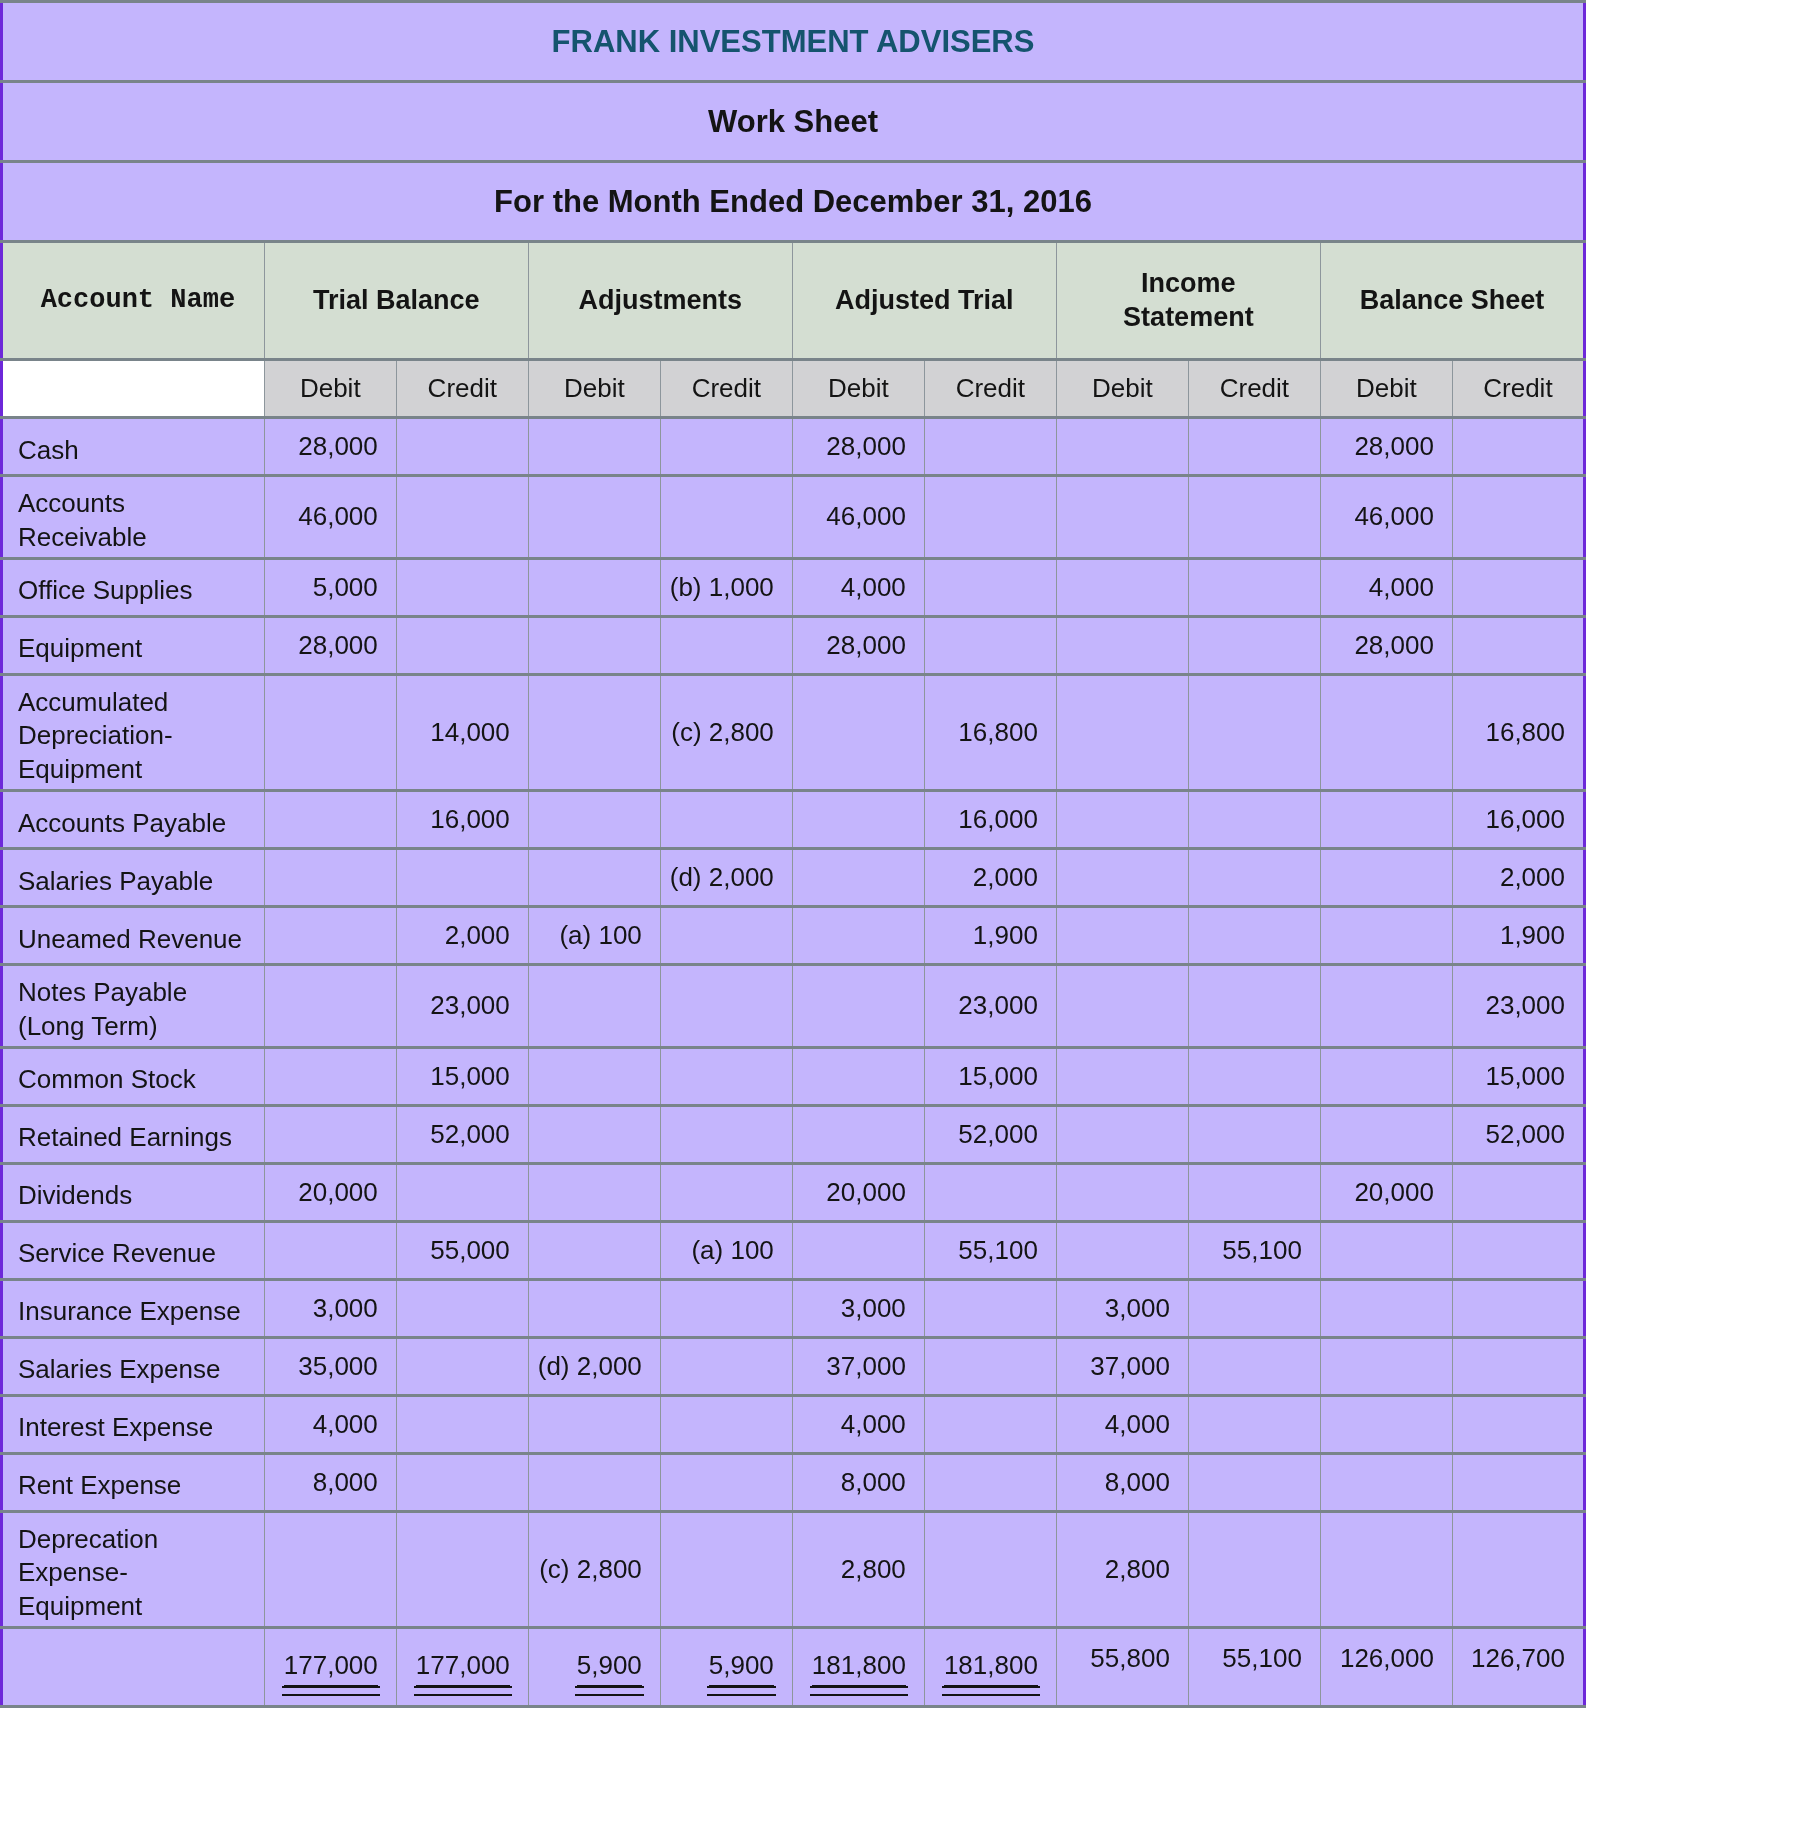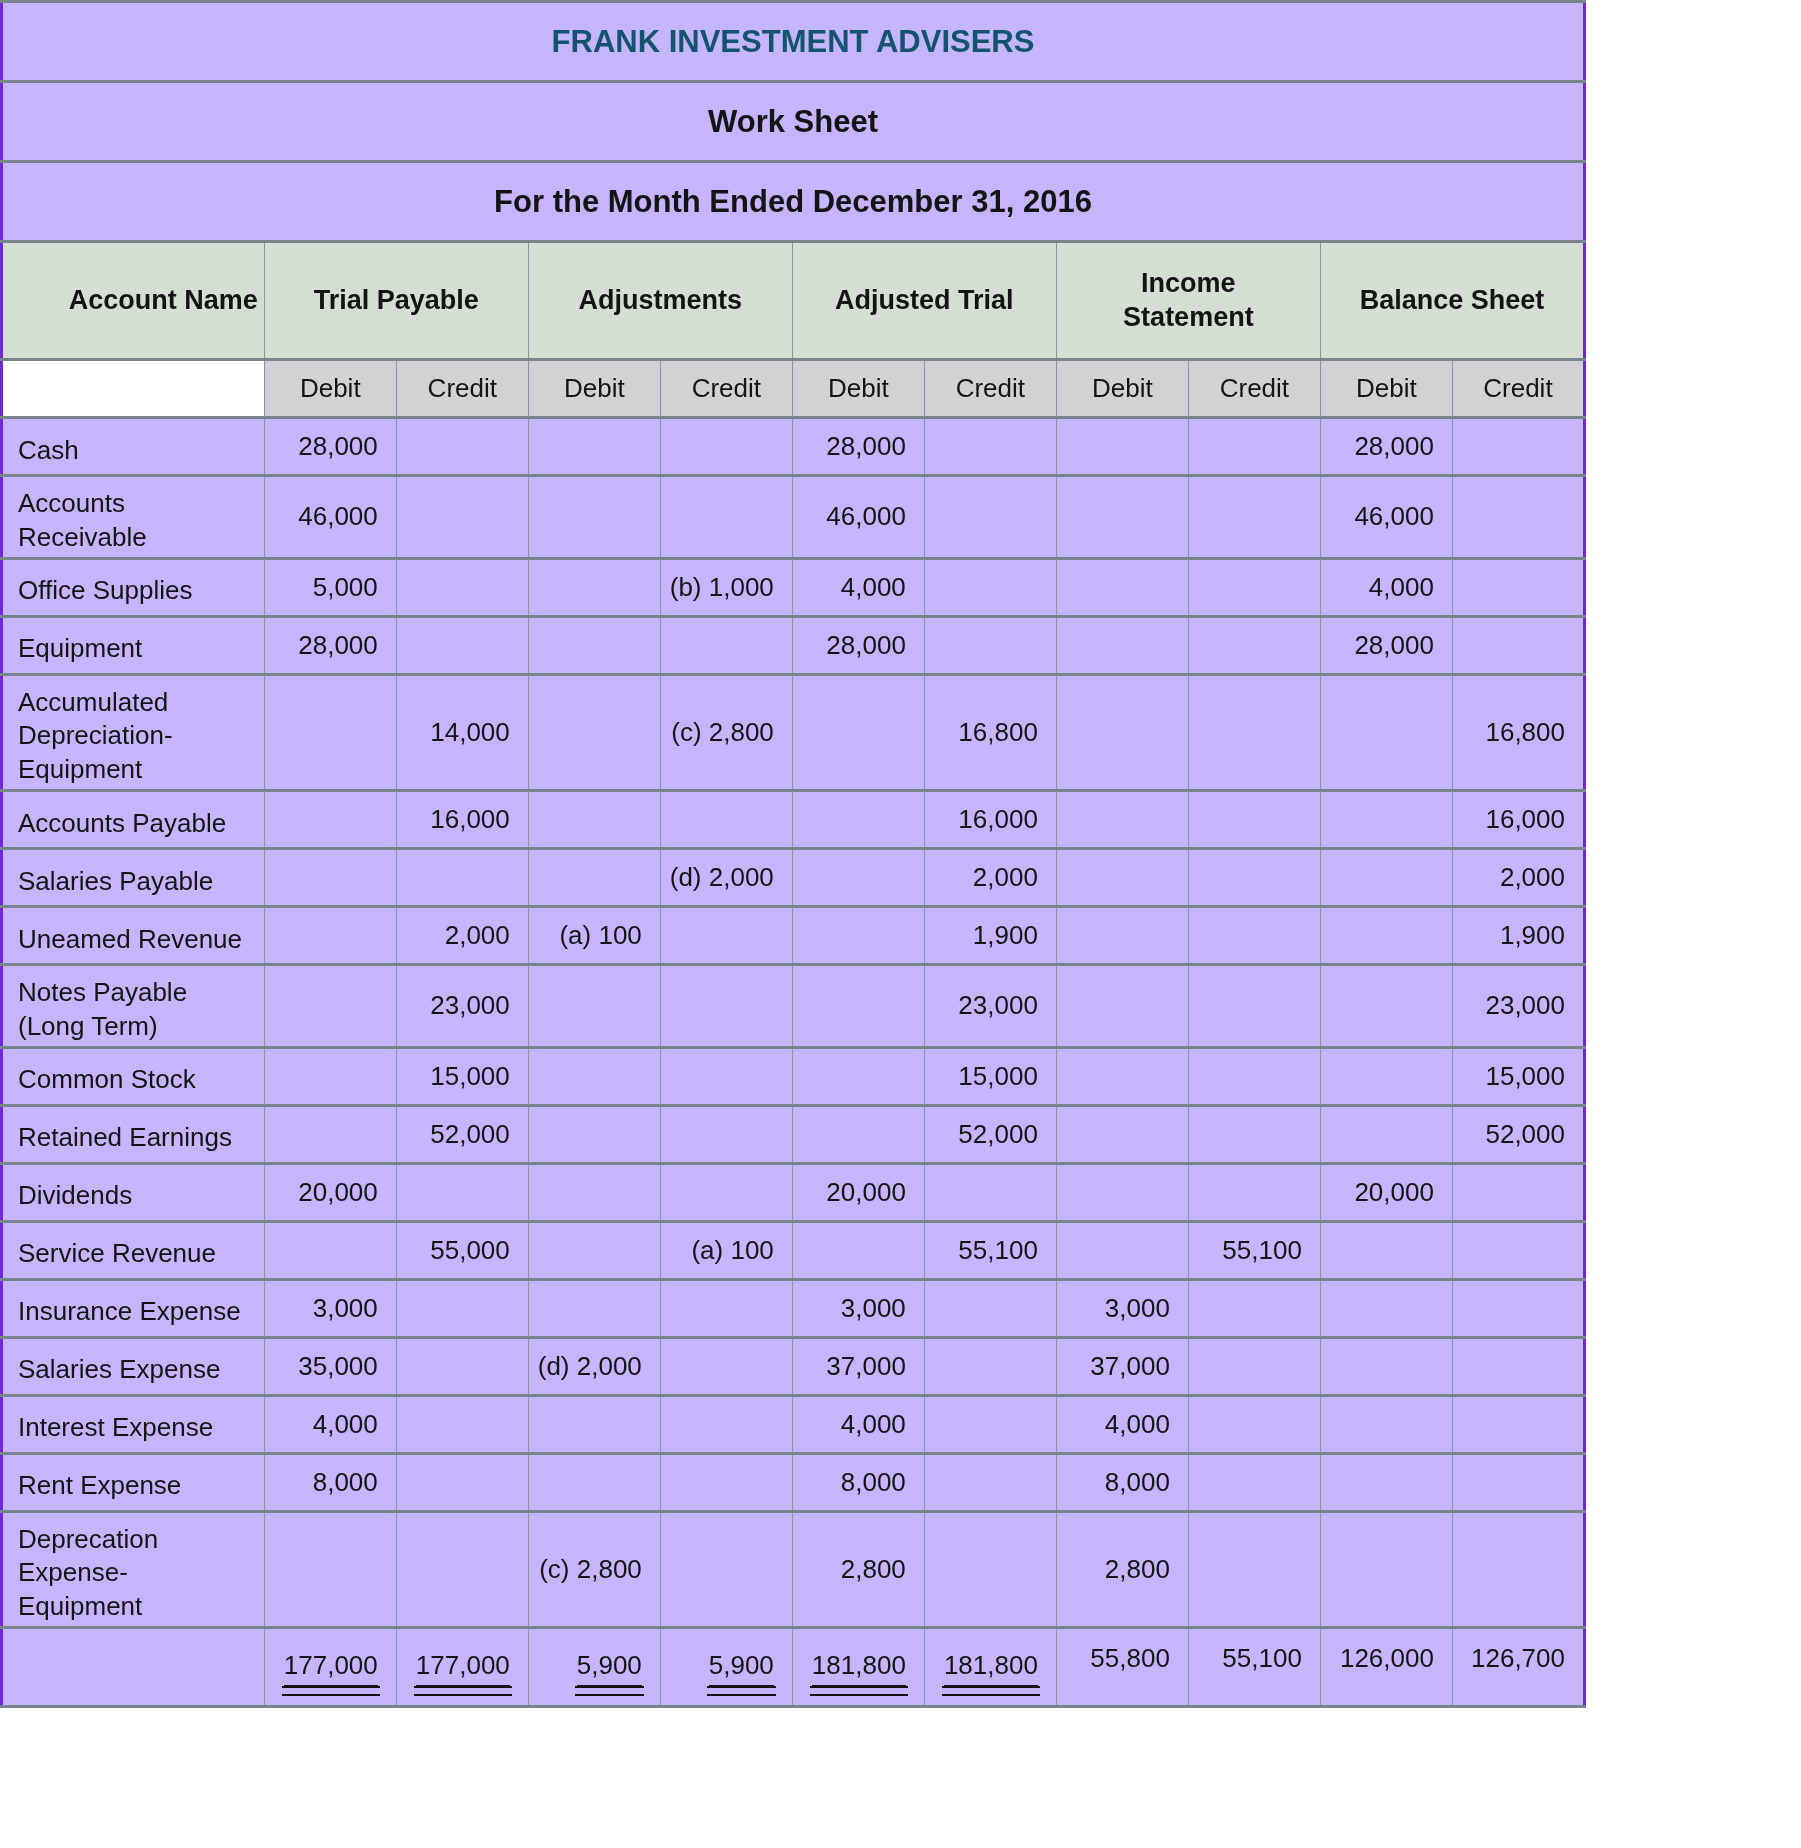--- a/index.html
+++ b/index.html
@@ -40,22 +40,23 @@
     background: #d4ded2;
     font-weight: bold;
     font-size: 27px;
     text-align: center;
     height: 118px;
     white-space: pre-line;
     line-height: 1.25;
     padding: 4px 6px;
   }
   tr.group-row td.acct-head {
-    text-align: right;
+    text-align: center;
     padding-left: 15px;
+    font-family: Liberation Mono, monospace;
   }
   
   tr.subhead-row td {
     background: #d2d2d4;
     font-weight: normal;
     font-size: 26px;
     text-align: center;
     height: 58px;
     padding: 2px 4px;
   }
@@ -116,21 +117,21 @@
       <td colspan="11" class="company-cell">FRANK INVESTMENT ADVISERS</td>
     </tr>
     <tr class="title-row">
       <td colspan="11">Work Sheet</td>
     </tr>
     <tr class="title-row">
       <td colspan="11">For the Month Ended December 31, 2016</td>
     </tr>
     <tr class="group-row">
       <td class="acct-head">Account Name</td>
-      <td colspan="2">Trial Payable</td>
+      <td colspan="2">Trial Balance</td>
       <td colspan="2">Adjustments</td>
       <td colspan="2">Adjusted Trial</td>
       <td colspan="2">Income
 Statement</td>
       <td colspan="2">Balance Sheet</td>
     </tr>
     <tr class="subhead-row">
       <td class="blank"></td>
       <td>Debit</td>
       <td>Credit</td>

